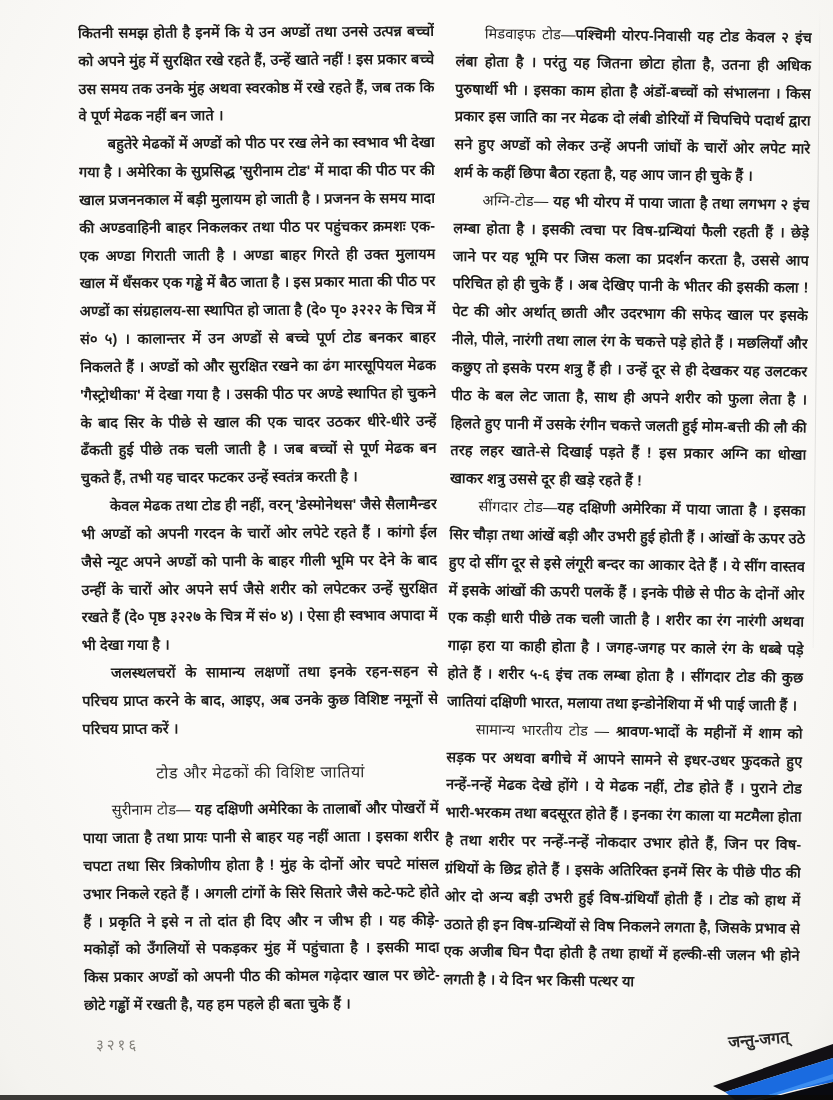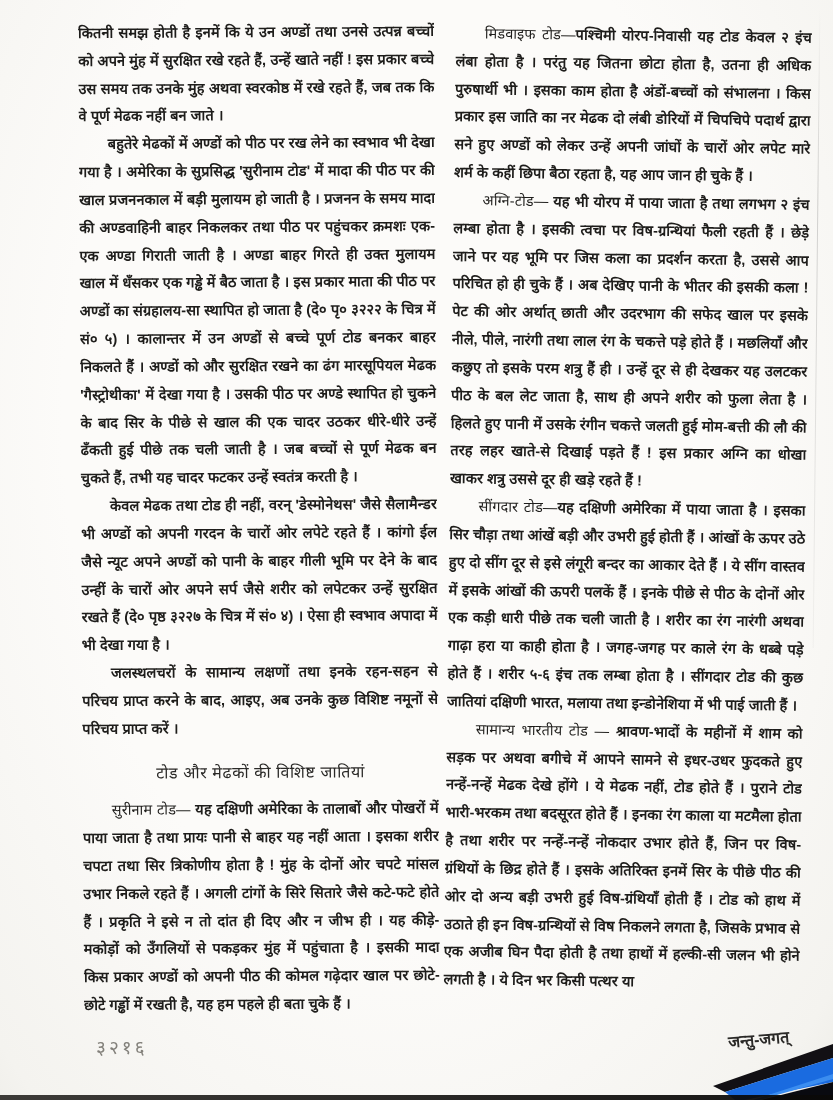--- a/index.html
+++ b/index.html
@@ -41,21 +41,21 @@
     text-align: center;
     font-weight: 400;
     font-size: 16px;
     letter-spacing: 0.6px;
     color: #2a2927;
   }
   .page-number {
     position: absolute;
     left: 96px;
     top: 1034px;
-    font-size: 19px;
+    font-size: 15px;
     letter-spacing: 3px;
     color: #83817b;
   }
   .journal-title {
     position: absolute;
     right: 44px;
     top: 1028px;
     font-size: 16px;
     font-weight: 600;
     color: #2a2927;

